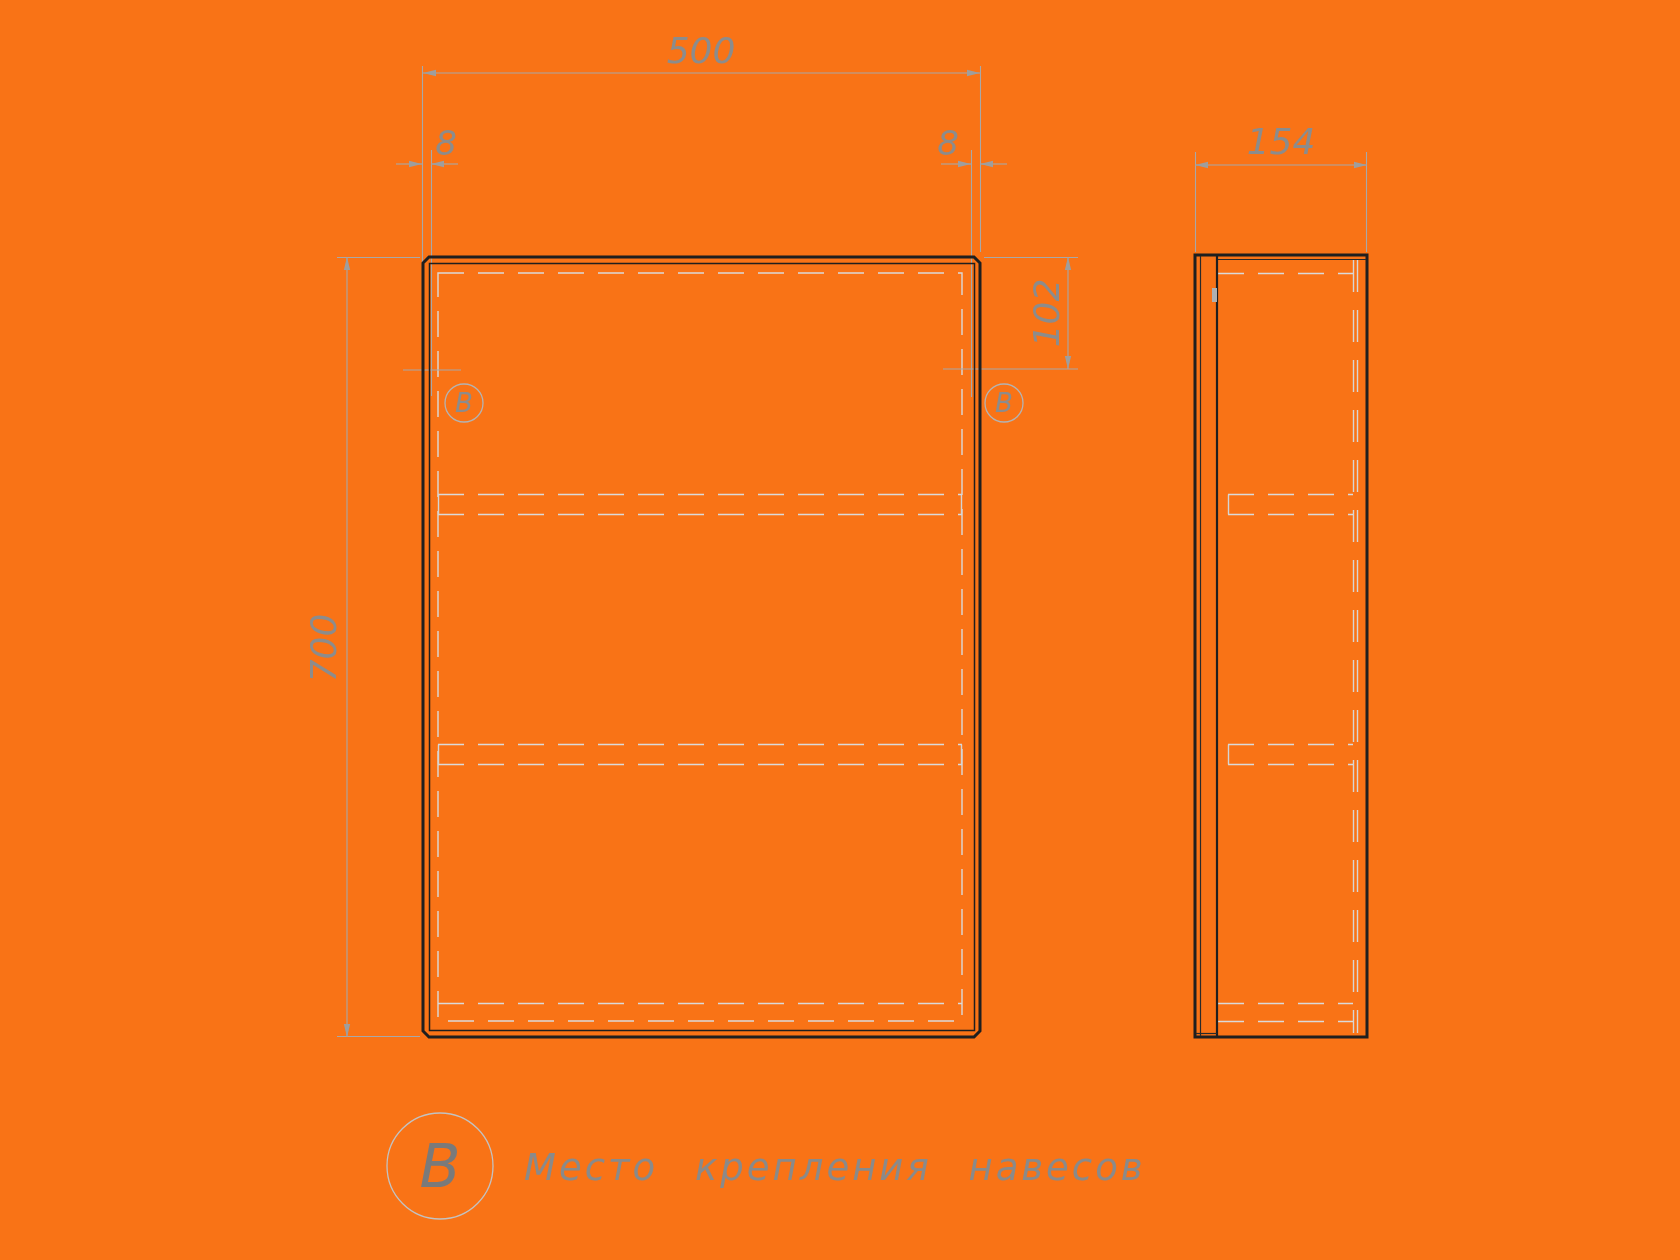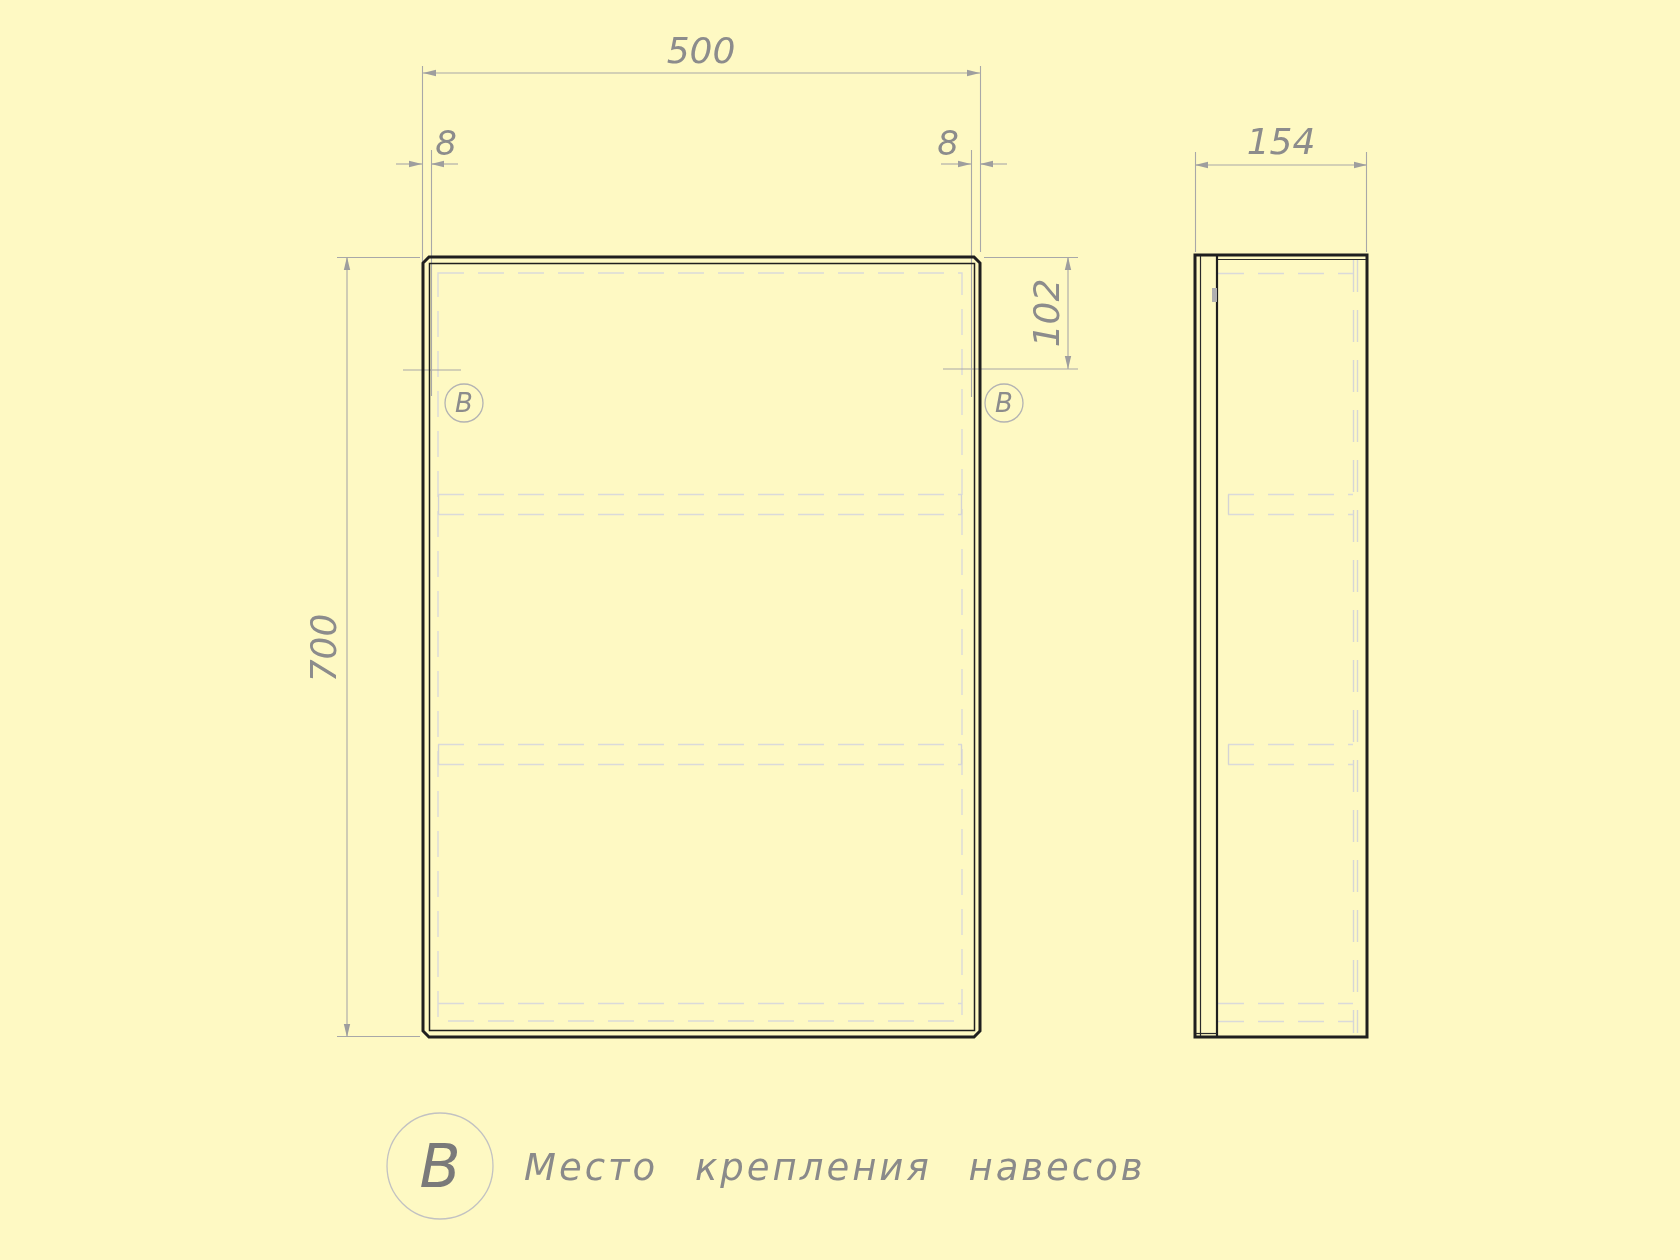--- a/index.html
+++ b/index.html
@@ -1,16 +1,16 @@
 <!DOCTYPE html>
 <html><head>
 <meta charset="utf-8">
 <style>
   html,body{margin:0;padding:0;background:#ffffff;}
-  .stage{position:relative;width:1680px;height:1260px;background:#fef9c3;overflow:hidden;}
+  .stage{position:relative;width:1680px;height:1260px;background:#f97316;overflow:hidden;}
   svg{display:block;}
   
   .s-outline{stroke:#1f1f1f;stroke-width:3;fill:none;stroke-linejoin:miter;}
   .s-outline-thin{stroke:#1f1f1f;stroke-width:1.5;fill:none;}
   .s-outline-med{stroke:#1f1f1f;stroke-width:2.2;fill:none;}
   .s-outline-xthin{stroke:#2a2a2a;stroke-width:1.2;fill:none;}
   .s-dim{stroke:#a8a8a8;stroke-width:1.1;fill:none;}
   .s-hidden{stroke:#dadada;stroke-width:1.4;fill:none;stroke-dasharray:26 14;}
   .s-hidden-long{stroke:#d6d6d6;stroke-width:1.4;fill:none;stroke-dasharray:32 18;}
   .s-hidden-solid{stroke:#d4d4d4;stroke-width:1.4;fill:none;}

